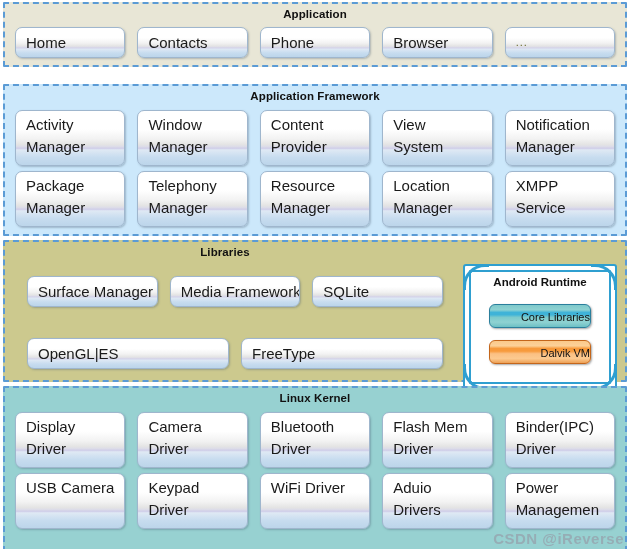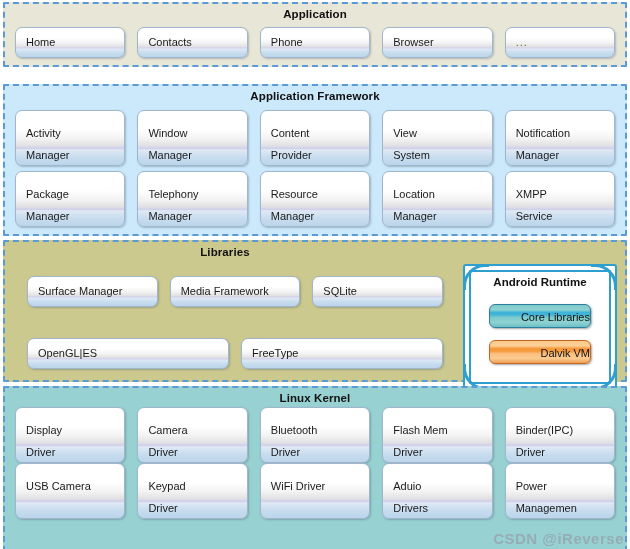--- a/index.html
+++ b/index.html
@@ -55,30 +55,30 @@
         #dcdce8 66%,
         #cfcde8 69%,
         #dfe9f4 72%,
         #c7dcef 86%,
         #bcd5ea 100%);
     box-shadow: 1px 1px 2px rgba(70,90,110,0.35);
     overflow: hidden;
   }
   .box .lbl {
     display: block;
-    font-size: 11px;
+    font-size: 15px;
     color: #1a1a1a;
     white-space: nowrap;
     line-height: 13px;
   }
 
   
   .box2 {
     height: 56px;
-    padding: 16px 0 0 10px;
+    padding: 7px 0 0 10px;
   }
   .box2 .lbl + .lbl { margin-top: 9px; }
 
   
   .box1 {
     height: 31px;
     padding: 8px 0 0 10px;
   }
 
   
@@ -196,21 +196,21 @@
         #f0a köz 100%);
     background:
       linear-gradient(to bottom,
         #fbc98a 0%, #fcd199 22%,
         #f79a3c 34%, #f79a3c 46%,
         #fbc083 58%, #fcc98f 80%,
         #eda055 100%);
   }
 
   
-  .k-row { }
+  .k-row { margin-top: 5px; }
 
   
   #watermark {
     position: absolute;
     right: 6px;
     bottom: 2px;
     font-size: 15px;
     font-weight: bold;
     color: rgba(150,160,170,0.72);
     letter-spacing: 0.5px;

